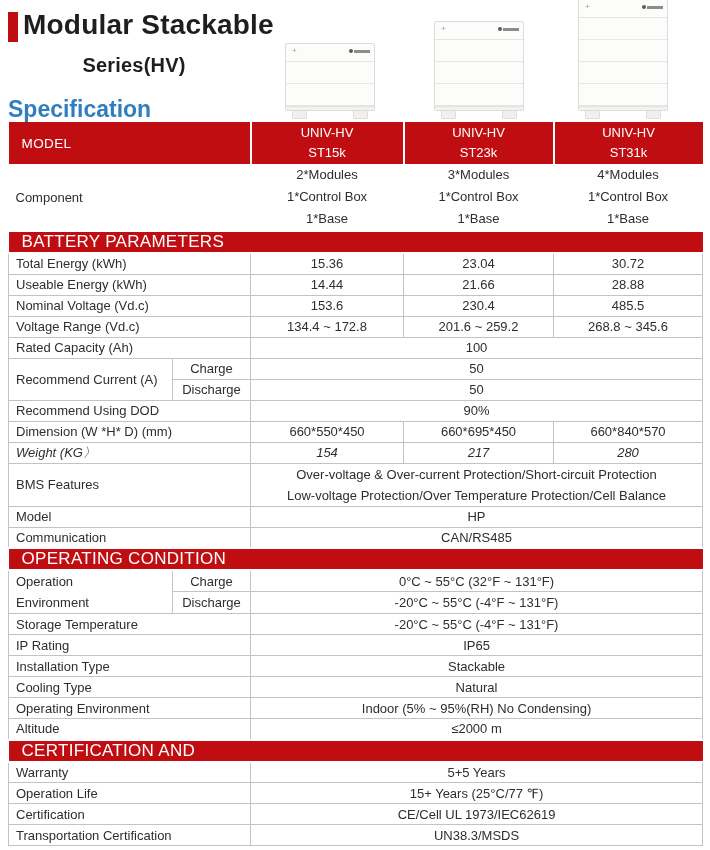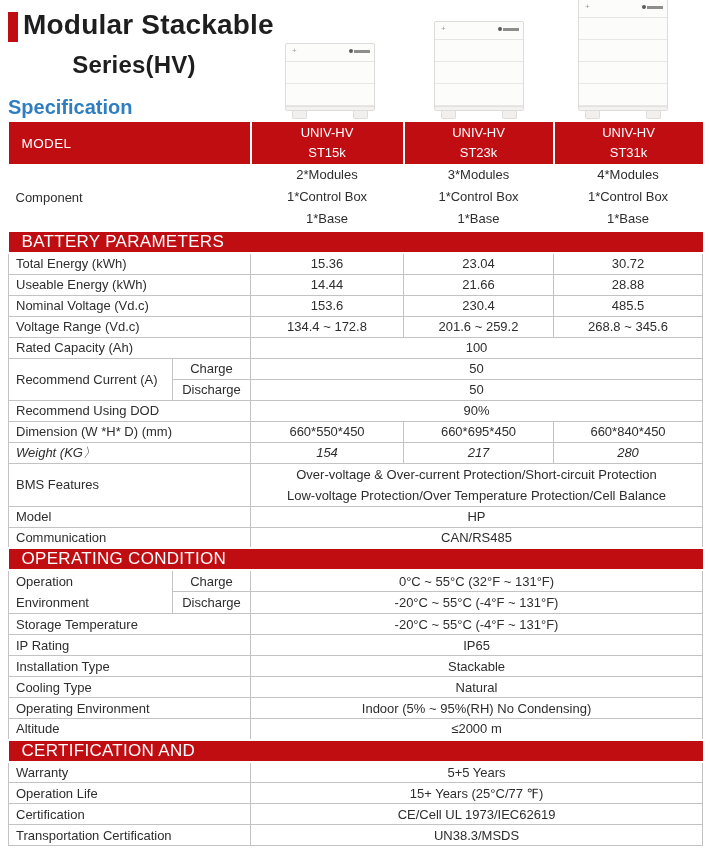--- a/index.html
+++ b/index.html
@@ -9,23 +9,23 @@
     font-family:"Liberation Sans","DejaVu Sans",sans-serif;
     color:var(--text,#2e2e2e);
   }
   .stage { position:absolute; left:0; top:0; width:710px; height:850px; }
 
   
   .title-wrap { position:absolute; left:8px; top:8px; width:268px; }
   .title-line1 { display:flex; align-items:flex-start; }
   .accent-bar { width:10px; height:30px; background:var(--red); margin:4px 5px 0 0; flex:0 0 auto; }
   .title-text { font-size:28px; font-weight:600; color:#1e1e1e; letter-spacing:.2px; line-height:34px; }
-  .title-line2 { font-size:24px; font-weight:600; color:#1e1e1e; letter-spacing:.2px; line-height:34px;
+  .title-line2 { font-size:20px; font-weight:600; color:#1e1e1e; letter-spacing:.2px; line-height:34px;
                  text-align:center; width:252px; margin-top:6px; }
-  .spec-label { position:absolute; left:8px; top:96px; font-size:20px; font-weight:600; color:var(--blue); }
+  .spec-label { position:absolute; left:8px; top:96px; font-size:23px; font-weight:600; color:var(--blue); }
 
   
   .products { position:absolute; left:0; top:0; width:710px; height:121px; }
   .unit { position:absolute; bottom:2px; width:90px; }
   .unit-box { background:#fcfcfb; border:1px solid #dddcda; border-radius:2px; }
   .ctrl { height:18px; border-bottom:1px solid #e6e5e3; position:relative; }
   .plus-icon { position:absolute; left:6px; top:3px; width:7px; height:7px; color:#9a9a98; font-size:8px; line-height:7px; }
   .logo-icon { position:absolute; right:4px; top:5px; display:flex; align-items:center; gap:1px; }
   .logo-dot { width:4px; height:4px; border-radius:50%; background:#5a5a58; }
   .logo-text { width:16px; height:3px; background:#8d8d8b; }
@@ -220,21 +220,21 @@
           <td class="cell b-right ctr" colspan="3">50</td>
         </tr>
         <tr style="height: 21px;">
           <td class="cell b-left b-right lbl" colspan="2">Recommend Using DOD</td>
           <td class="cell b-right ctr" colspan="3">90%</td>
         </tr>
         <tr style="height: 21px;">
           <td class="cell b-left b-right lbl" colspan="2">Dimension (W *H* D) (mm)</td>
           <td class="cell b-right ctr">660*550*450</td>
           <td class="cell b-right ctr">660*695*450</td>
-          <td class="cell b-right ctr">660*840*450</td>
+          <td class="cell b-right ctr">660*840*570</td>
         </tr>
         <tr style="height: 21px; font-style: italic;">
           <td class="cell b-left b-right lbl" colspan="2">Weight (KG〉</td>
           <td class="cell b-right ctr">154</td>
           <td class="cell b-right ctr">217</td>
           <td class="cell b-right ctr">280</td>
         </tr>
         <tr style="height: 43px;">
           <td class="cell b-left b-right lbl" colspan="2">BMS Features</td>
           <td class="cell b-right lines-cell" colspan="3">

